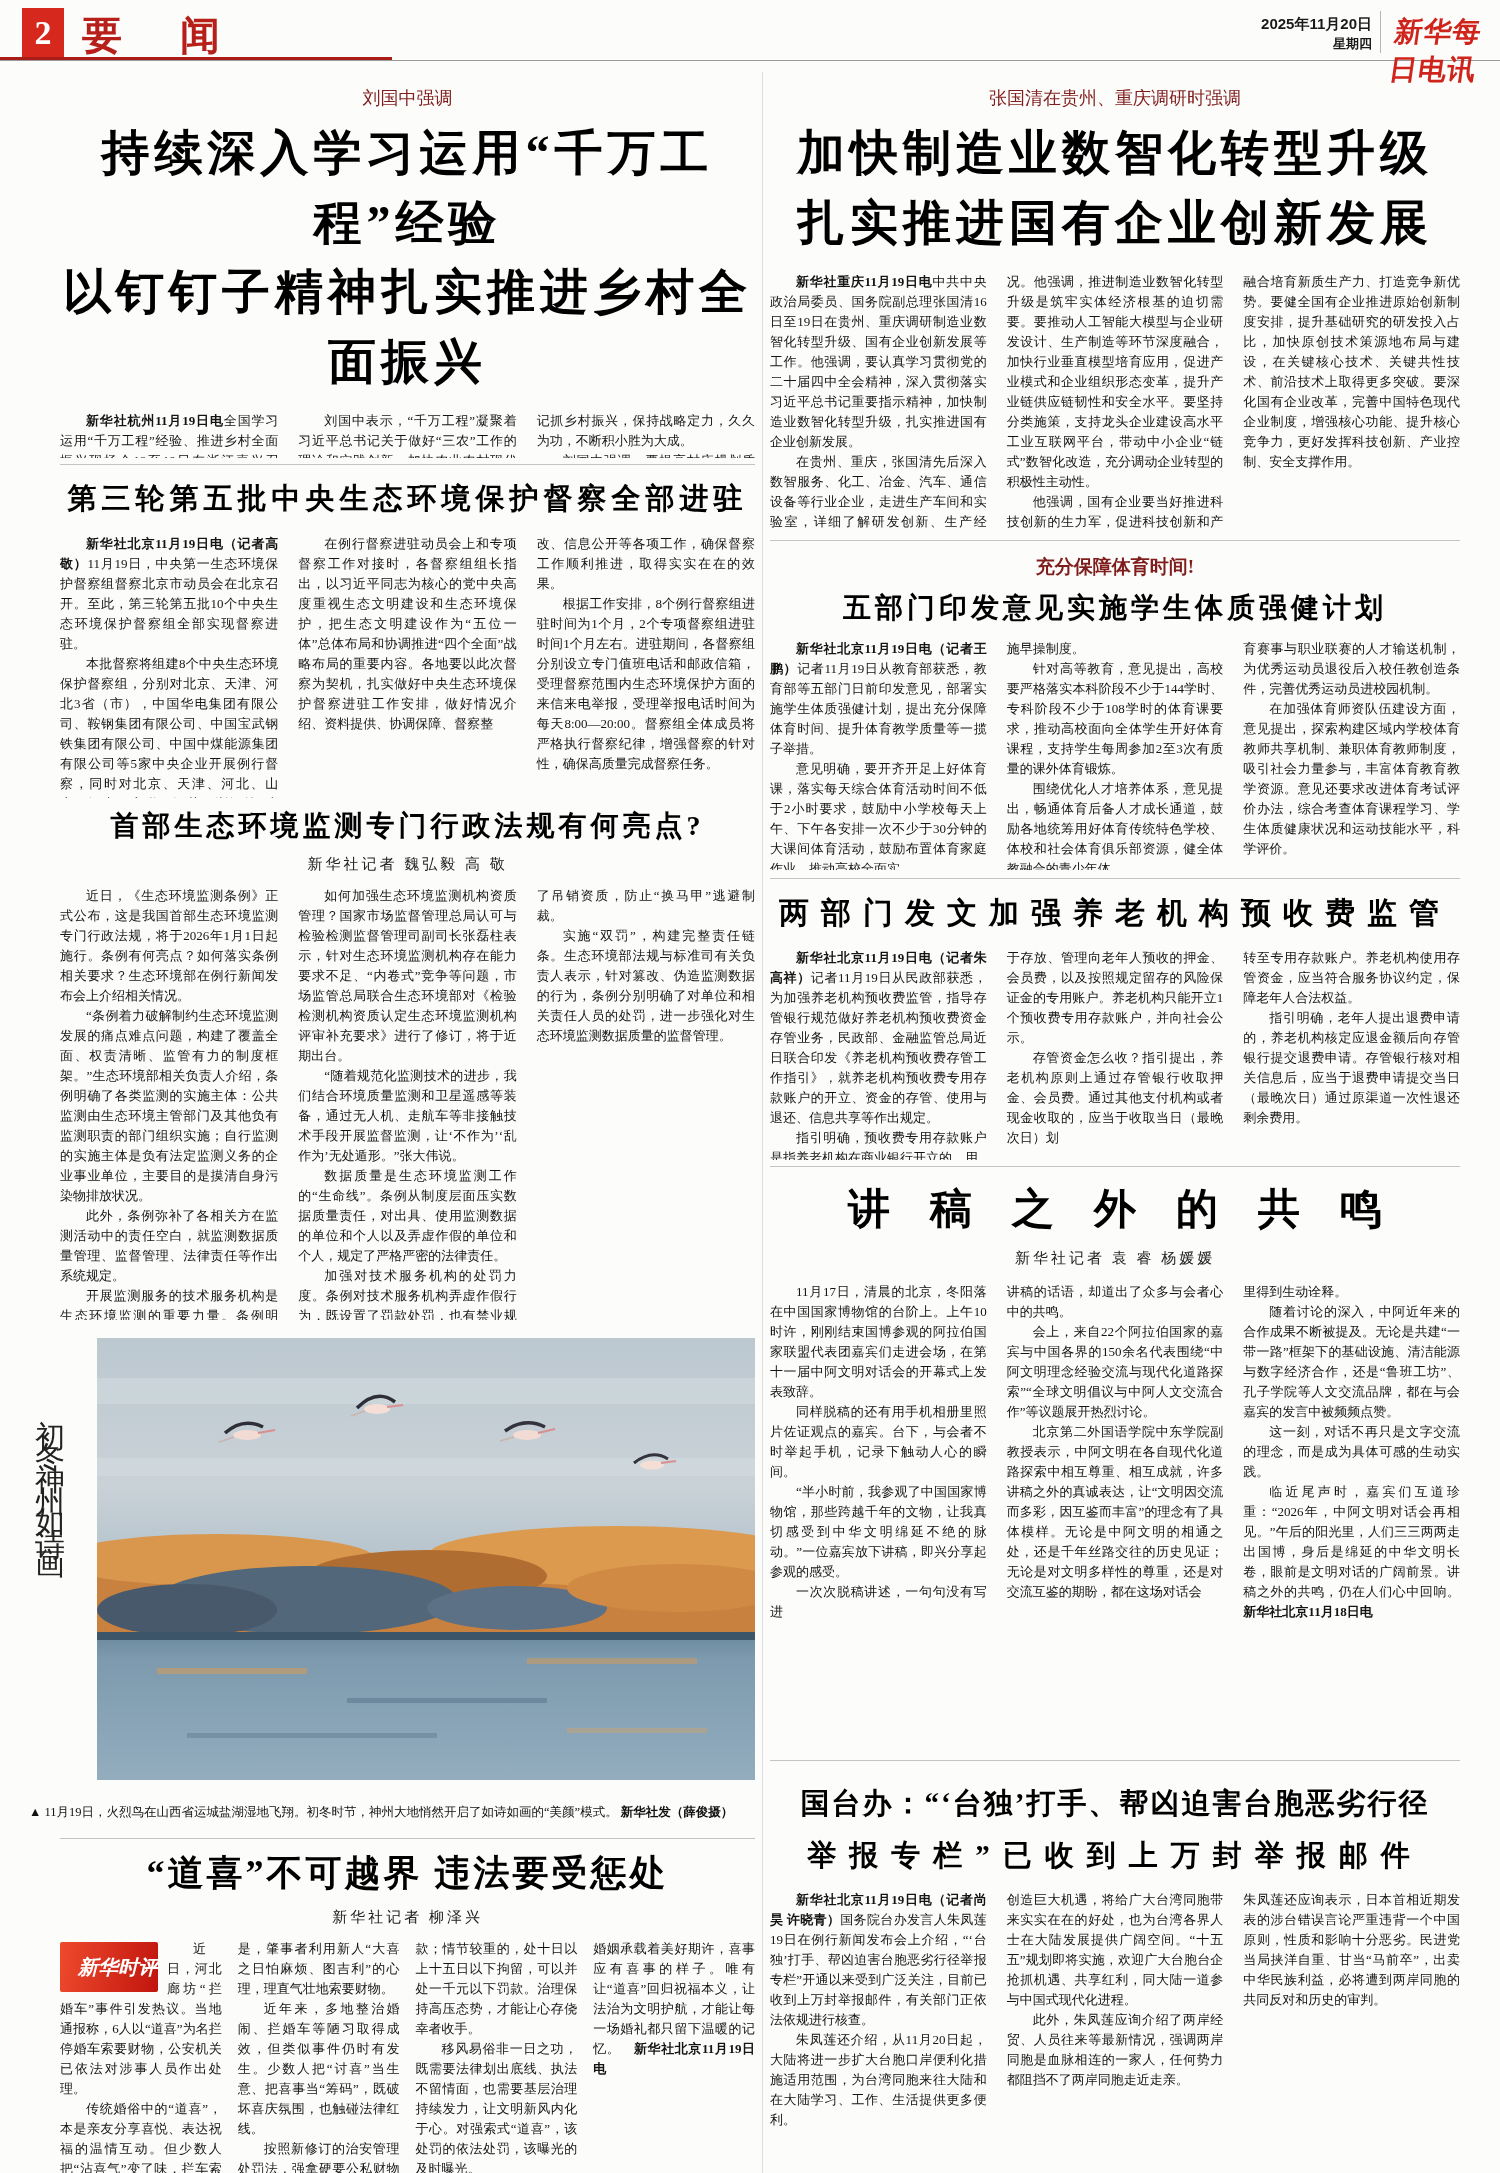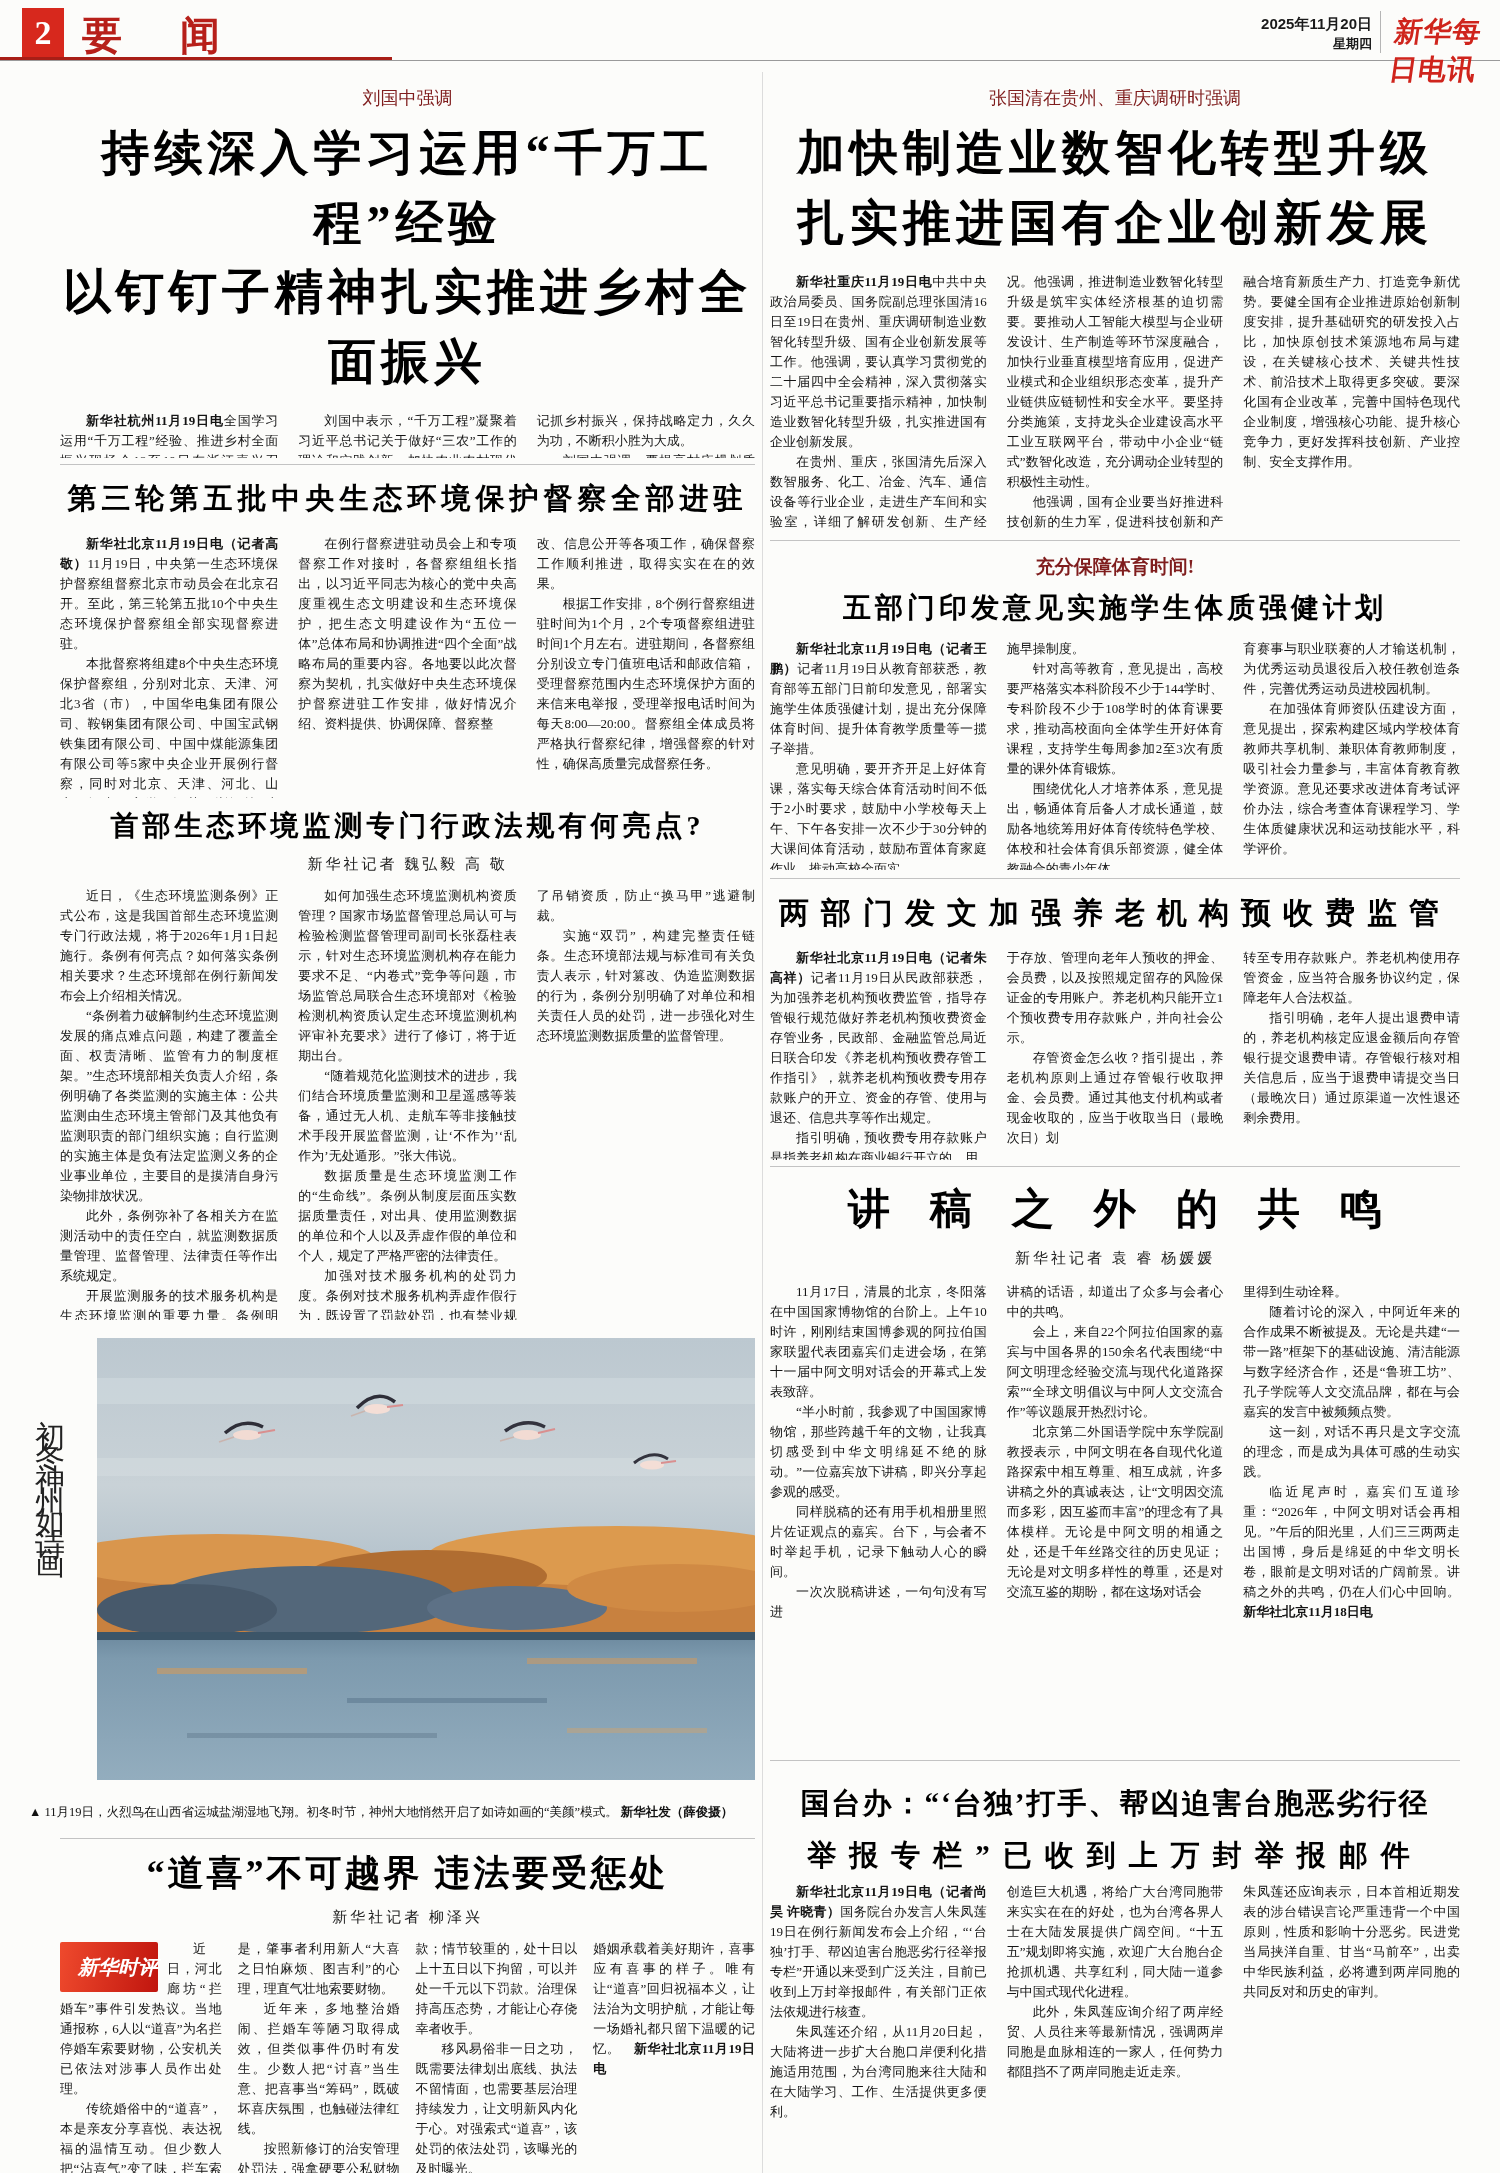--- a/index.html
+++ b/index.html
@@ -279,22 +279,22 @@
   </div>
 
   <div class="hline" style="left:770px;top:1166px;width:690px;"></div>
 
   <div class="article" style="left:770px;top:1180px;width:690px;height:574px;">
     <h1 class="headline hbig">讲稿之外的共鸣</h1>
     <p class="byline">新华社记者 袁 睿 杨媛媛</p>
     <div class="cols" style="margin-top:14px;">
       <div class="col">
           <p>11月17日，清晨的北京，冬阳落在中国国家博物馆的台阶上。上午10时许，刚刚结束国博参观的阿拉伯国家联盟代表团嘉宾们走进会场，在第十一届中阿文明对话会的开幕式上发表致辞。</p>
+          <p>同样脱稿的还有用手机相册里照片佐证观点的嘉宾。台下，与会者不时举起手机，记录下触动人心的瞬间。</p>
           <p>“半小时前，我参观了中国国家博物馆，那些跨越千年的文物，让我真切感受到中华文明绵延不绝的脉动。”一位嘉宾放下讲稿，即兴分享起参观的感受。</p>
-          <p>同样脱稿的还有用手机相册里照片佐证观点的嘉宾。台下，与会者不时举起手机，记录下触动人心的瞬间。</p>
           <p>一次次脱稿讲述，一句句没有写进</p>
         </div>
       <div class="col">
           <p class="noind">讲稿的话语，却道出了众多与会者心中的共鸣。</p>
           <p>会上，来自22个阿拉伯国家的嘉宾与中国各界的150余名代表围绕“中阿文明理念经验交流与现代化道路探索”“全球文明倡议与中阿人文交流合作”等议题展开热烈讨论。</p>
           <p>北京第二外国语学院中东学院副教授表示，中阿文明在各自现代化道路探索中相互尊重、相互成就，许多讲稿之外的真诚表达，让“文明因交流而多彩，因互鉴而丰富”的理念有了具体模样。无论是中阿文明的相通之处，还是千年丝路交往的历史见证；无论是对文明多样性的尊重，还是对交流互鉴的期盼，都在这场对话会</p>
         </div>
       <div class="col">
           <p class="noind">里得到生动诠释。</p>
           <p>随着讨论的深入，中阿近年来的合作成果不断被提及。无论是共建“一带一路”框架下的基础设施、清洁能源与数字经济合作，还是“鲁班工坊”、孔子学院等人文交流品牌，都在与会嘉宾的发言中被频频点赞。</p>
@@ -302,21 +302,21 @@
           <p>临近尾声时，嘉宾们互道珍重：“2026年，中阿文明对话会再相见。”午后的阳光里，人们三三两两走出国博，身后是绵延的中华文明长卷，眼前是文明对话的广阔前景。讲稿之外的共鸣，仍在人们心中回响。　<b>新华社北京11月18日电</b></p>
         </div>
     </div>
   </div>
 
   <div class="hline" style="left:770px;top:1760px;width:690px;"></div>
 
   <div class="article" style="left:770px;top:1774px;width:690px;height:399px;">
     <h2 class="headline hb5a">国台办：“‘台独’打手、帮凶迫害台胞恶劣行径</h2>
     <h2 class="headline hb5b">举报专栏”已收到上万封举报邮件</h2>
-    <div class="cols" style="margin-top:4px;">
+    <div class="cols" style="margin-top:12px;justify-content:flex-end;">
       <div class="col">
           <p><b>新华社北京11月19日电（记者尚昊 许晓青）</b>国务院台办发言人朱凤莲19日在例行新闻发布会上介绍，“‘台独’打手、帮凶迫害台胞恶劣行径举报专栏”开通以来受到广泛关注，目前已收到上万封举报邮件，有关部门正依法依规进行核查。</p>
           <p>朱凤莲还介绍，从11月20日起，大陆将进一步扩大台胞口岸便利化措施适用范围，为台湾同胞来往大陆和在大陆学习、工作、生活提供更多便利。</p>
         </div>
       <div class="col">
           <p class="noind">创造巨大机遇，将给广大台湾同胞带来实实在在的好处，也为台湾各界人士在大陆发展提供广阔空间。“十五五”规划即将实施，欢迎广大台胞台企抢抓机遇、共享红利，同大陆一道参与中国式现代化进程。</p>
           <p>此外，朱凤莲应询介绍了两岸经贸、人员往来等最新情况，强调两岸同胞是血脉相连的一家人，任何势力都阻挡不了两岸同胞走近走亲。</p>
         </div>
       <div class="col">
           <p class="noind">朱凤莲还应询表示，日本首相近期发表的涉台错误言论严重违背一个中国原则，性质和影响十分恶劣。民进党当局挟洋自重、甘当“马前卒”，出卖中华民族利益，必将遭到两岸同胞的共同反对和历史的审判。</p>

